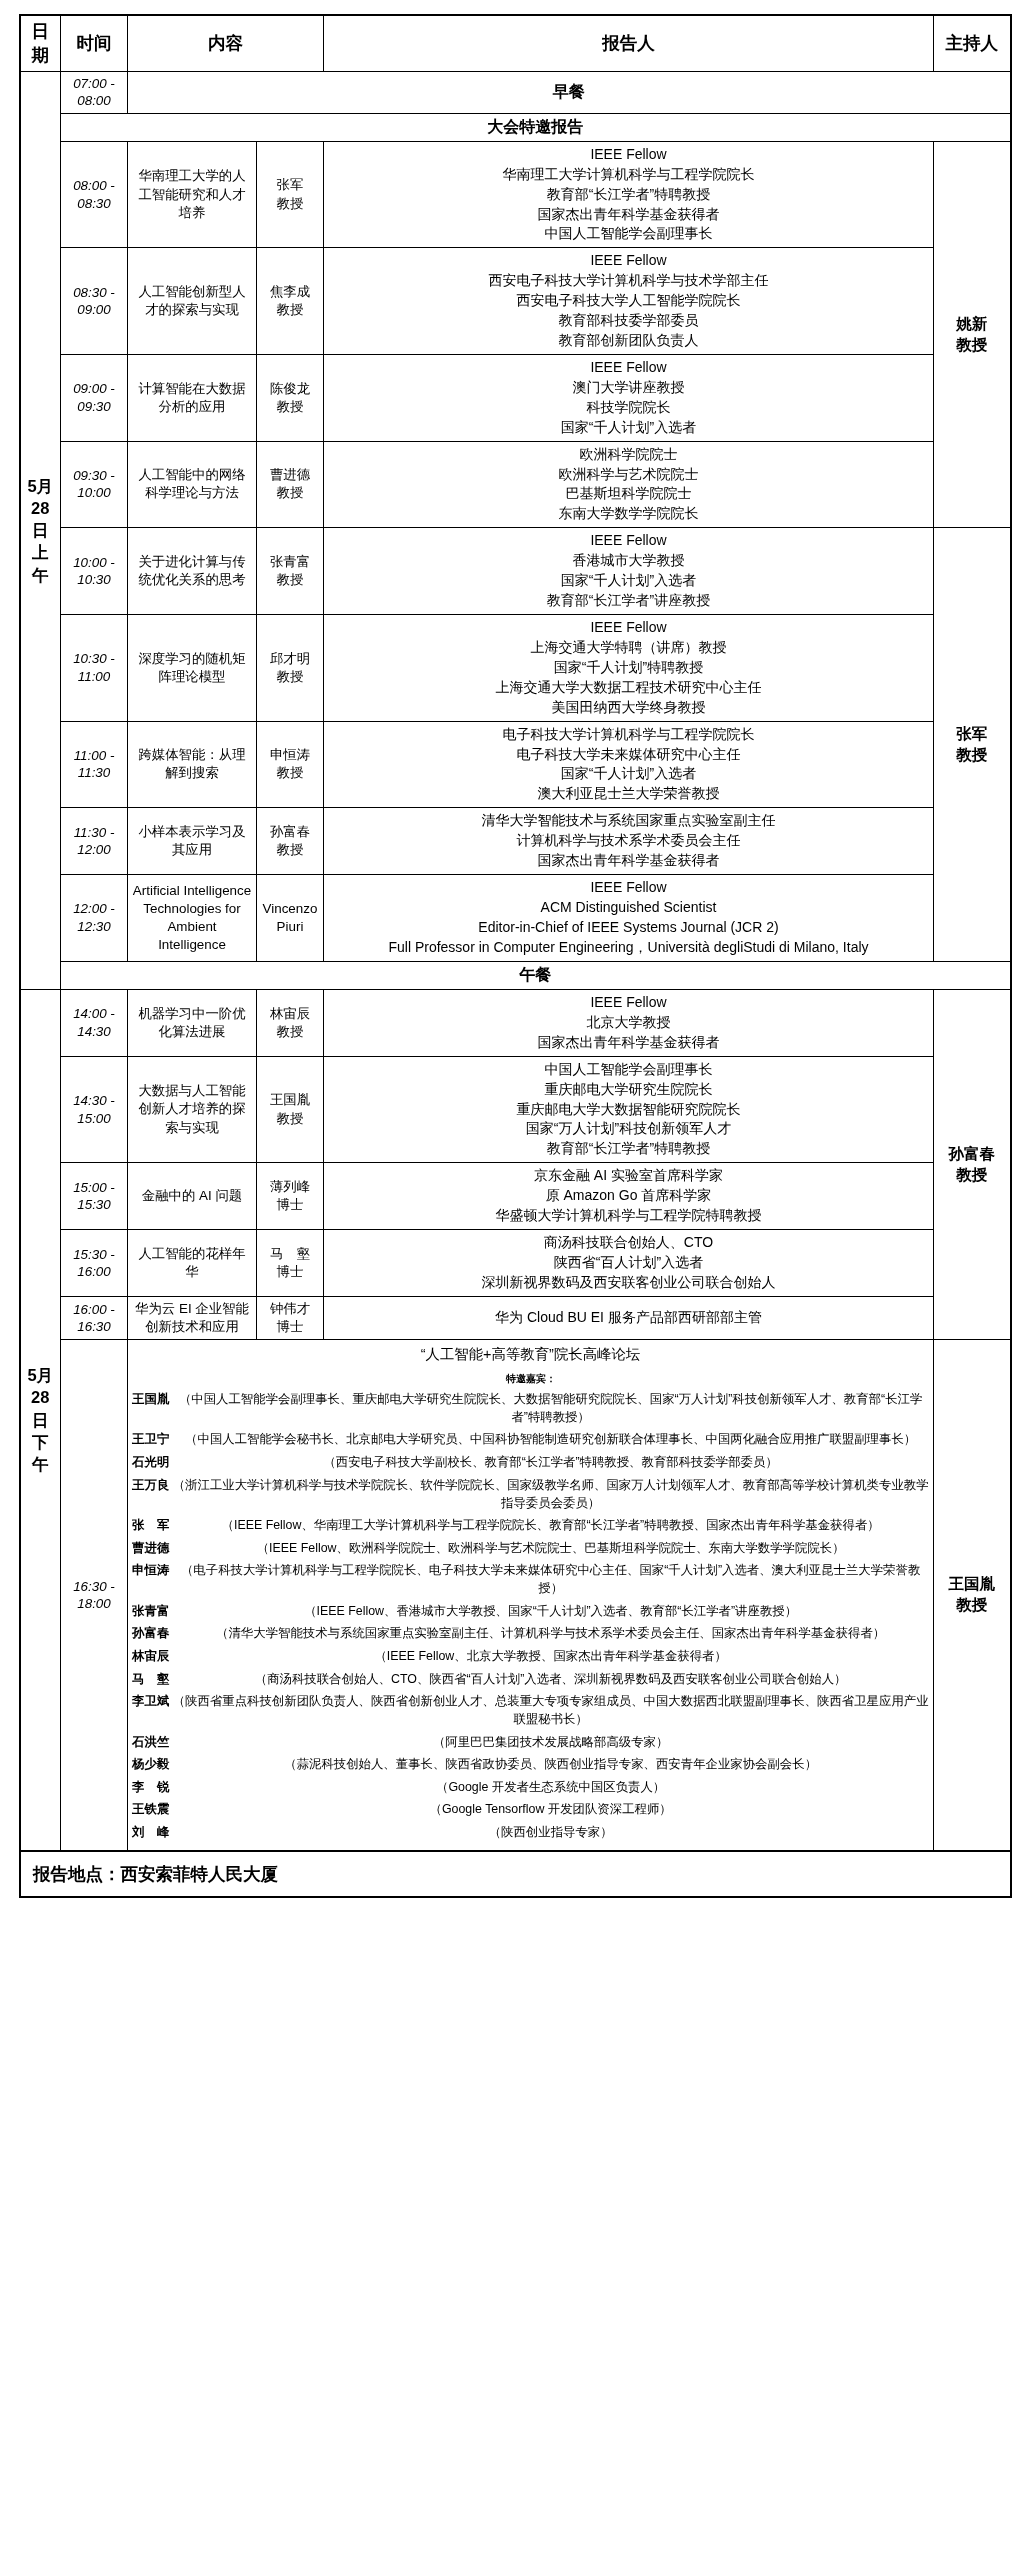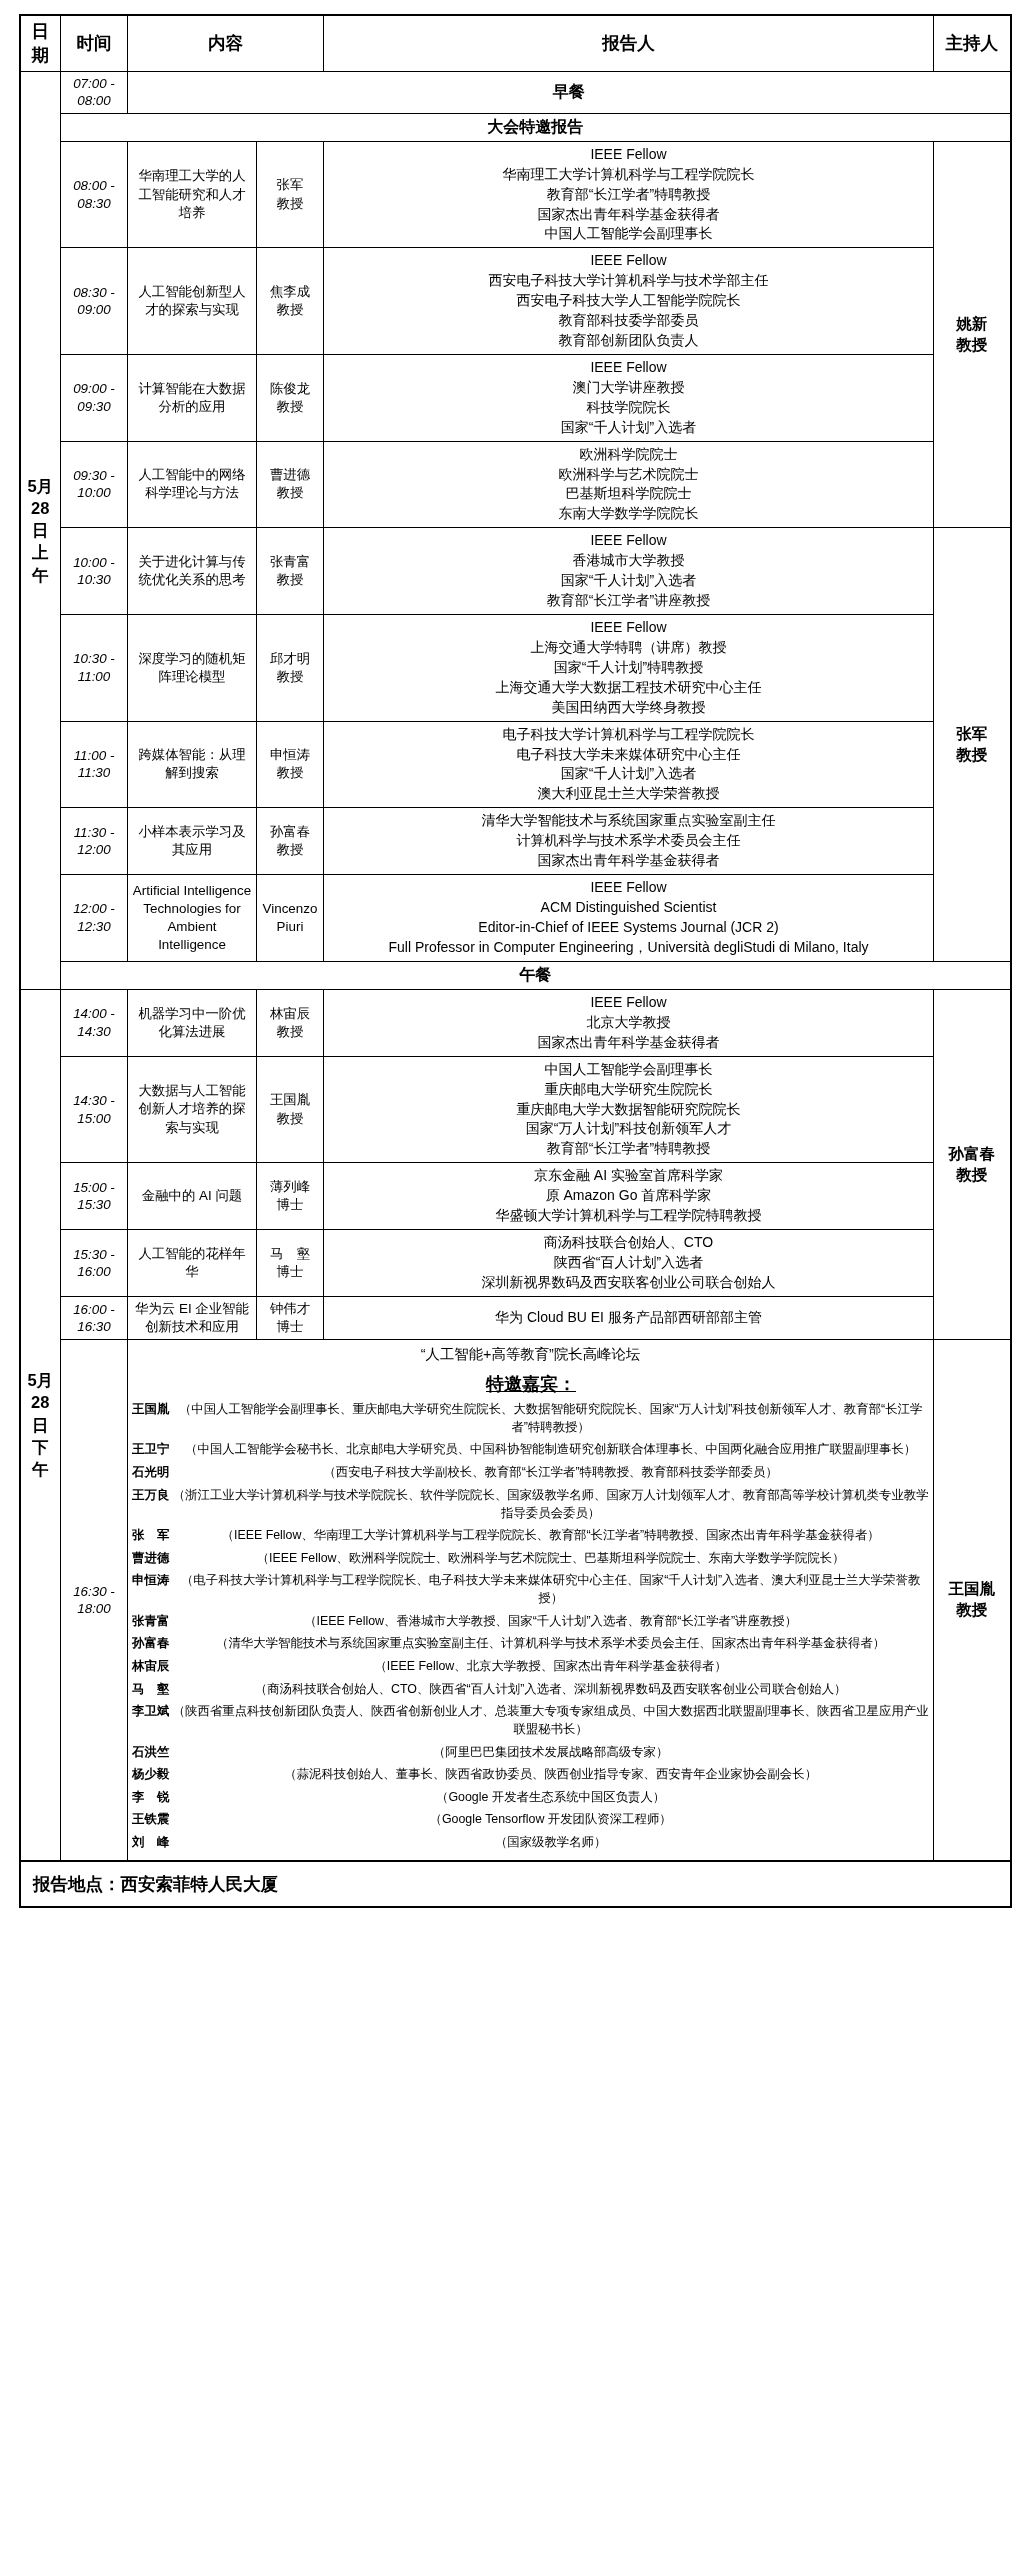--- a/index.html
+++ b/index.html
@@ -18,21 +18,21 @@
   .c-host{width:77px;}
   td.date{font-size:16.5px;font-weight:bold;line-height:1.35;}
   td.time{font-size:13.4px;line-height:1.3;font-style:italic;}
   td.topic{font-size:13.4px;line-height:1.35;}
   td.speaker{font-size:13.4px;line-height:1.35;}
   td.detail{font-size:14px;line-height:1.42;margin-top:20px;}
   td.host{font-size:15.5px;font-weight:bold;line-height:1.35;}
   td.band{font-size:16px;font-weight:bold;}
   .forum{padding:7.2px 11.3px 9.3px 11.3px;text-align:left;}
   .forum-title{font-size:14.4px;font-weight:normal;text-align:center;margin:2.1px 0 7.2px 0;}
-  .forum-sub{font-size:18px;font-weight:bold;margin:0 0 5.2px 1px;text-decoration:underline;}
+  .forum-sub{font-size:10px;font-weight:bold;margin:0 0 5.2px 1px;}
   .g-list{margin:0;padding:0;list-style:none;}
   .g-item{font-size:12.4px;line-height:1.45;margin:0 0 4.6px 0;display:flex;align-items:flex-start;}
   .g-name{font-weight:bold;white-space:nowrap;flex:0 0 auto;margin-right:3.1px;}
   .g-desc{flex:1 1 auto;}
   .footer{border:2.1px solid #000;border-top:none;padding:10.3px 12.4px;font-size:17.5px;font-weight:bold;text-align:left;}
 </style>
 </head>
 <body>
 
 <div id="page">
@@ -218,21 +218,21 @@
                 <li class="g-item">
                   <span class="g-name">李　锐</span>
                   <span class="g-desc">（Google 开发者生态系统中国区负责人）</span>
                 </li>
                 <li class="g-item">
                   <span class="g-name">王铁震</span>
                   <span class="g-desc">（Google Tensorflow 开发团队资深工程师）</span>
                 </li>
                 <li class="g-item">
                   <span class="g-name">刘　峰</span>
-                  <span class="g-desc">（国家级教学名师）</span>
+                  <span class="g-desc">（陕西创业指导专家）</span>
                 </li>
               </ul>
             </td>
             <td class="host">王国胤<br>教授</td>
           </tr>
         </tbody>
     </table>
     <div class="footer">报告地点：西安索菲特人民大厦</div>
   </div>
 </div>

